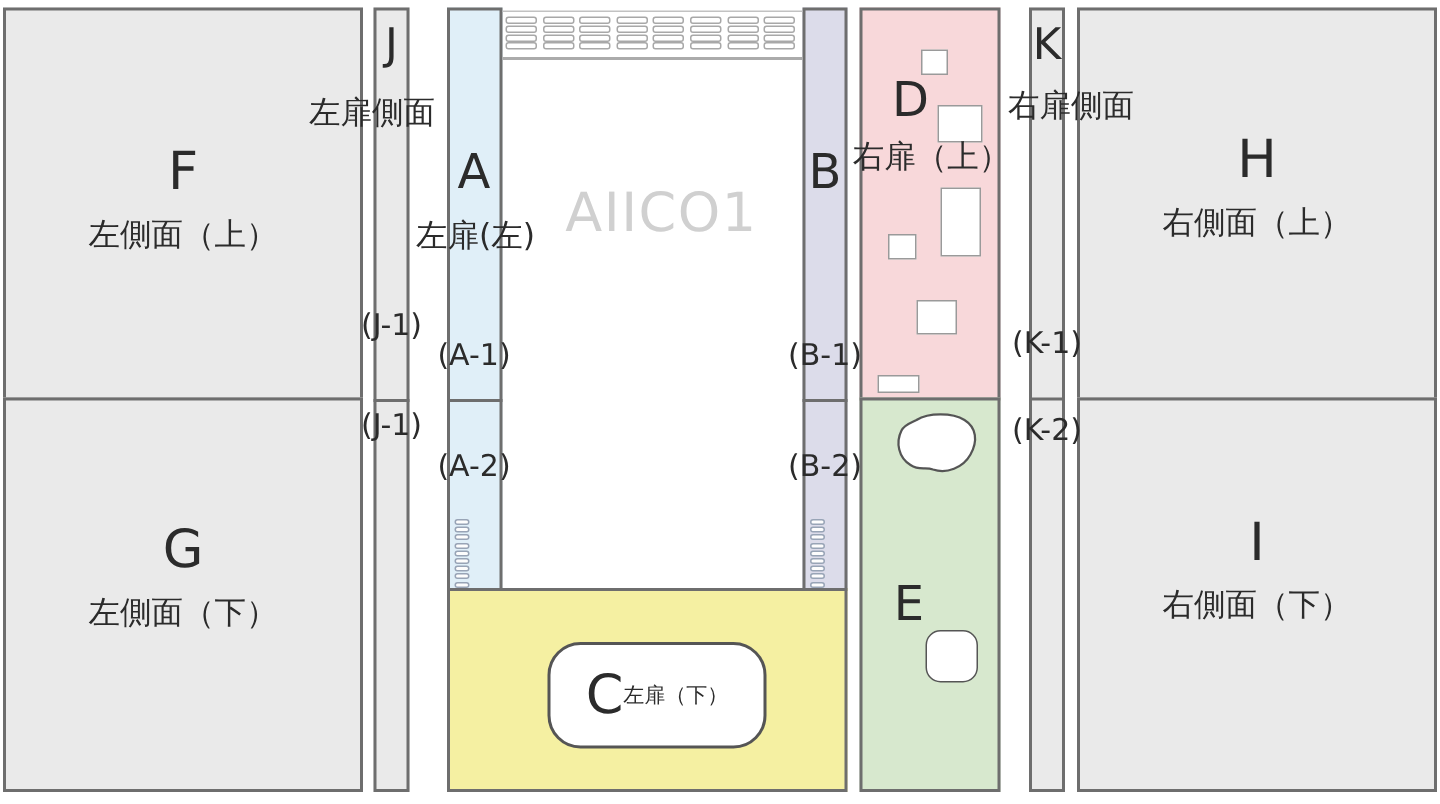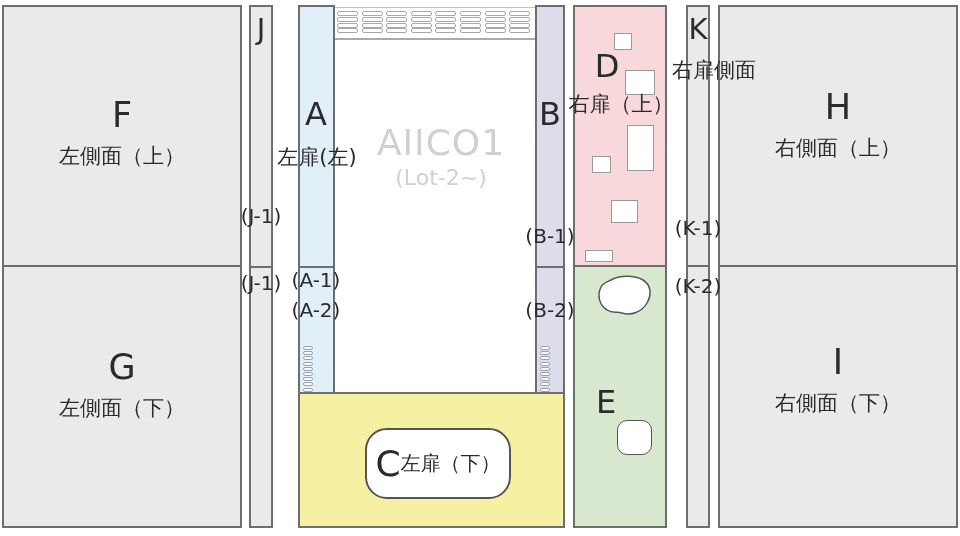--- a/index.html
+++ b/index.html
@@ -24,21 +24,21 @@
   .topline  { position:absolute; left:335px; top:7px;  width:200px; height:1px; background:#c2c2c2; }
   .baseline { position:absolute; left:335px; top:38px; width:200px; height:2px; background:#ababab; }
   .grille { position:absolute; left:337px; top:11px; width:196px; height:23px; }
   .slat { position:absolute; width:21px; height:5px; background:#fff; border:1px solid #a8a8a8; border-radius:2px; }
   .ladder { position:absolute; width:11px; height:47px; }
   .rung { position:absolute; left:0; width:10px; height:4px; background:#fdfdfd; border:1px solid #98a4b6; border-radius:2px; }
   .cut { position:absolute; background:#ffffff; border:1px solid #9a9a9a; }
   .c-plate { position:absolute; left:65px; top:34px; width:146px; height:71px; background:#fff;
              border:2px solid #555; border-radius:22px; display:flex; align-items:center; justify-content:center; }
   .c-letter { font-size:36px; }
-  .c-caption { font-size:20px;text-align:center; }
+  .c-caption { font-size:14px;text-align:center; }
   .wm { position:absolute; left:335px; top:122px; width:212px; text-align:center; color:#d0d0d0; }
   .wm1 { font-size:36px; letter-spacing:1px; }
   .wm2 { font-size:22px; margin-top:2px; }
   .blob-square { position:absolute; left:42px; top:153px; width:35px; height:35px; background:#fff;
                  border:1.5px solid #555; border-radius:10px; }
   .blob-svg { position:absolute; left:20px; top:7px; }
 </style>
 </head>
 <body>
 
@@ -101,21 +101,20 @@
       <div class="slat" style="left: 147.6px; top: 11.6px;"></div>
       <div class="slat" style="left: 147.6px; top: 17.4px;"></div>
       <div class="slat" style="left: 172.2px; top: 0px;"></div>
       <div class="slat" style="left: 172.2px; top: 5.8px;"></div>
       <div class="slat" style="left: 172.2px; top: 11.6px;"></div>
       <div class="slat" style="left: 172.2px; top: 17.4px;"></div>
     </div>
   <div class="baseline"></div>
   <div class="wm">
     <div class="wm1">AIICO1</div>
-    <div class="wm2">(Lot-2~)</div>
   </div>
 
   <div class="ladder" style="left:303px; top:346px;">
       <div class="rung" style="top: 0px;"></div>
       <div class="rung" style="top: 5.2px;"></div>
       <div class="rung" style="top: 10.4px;"></div>
       <div class="rung" style="top: 15.6px;"></div>
       <div class="rung" style="top: 20.8px;"></div>
       <div class="rung" style="top: 26px;"></div>
       <div class="rung" style="top: 31.2px;"></div>
@@ -169,26 +168,27 @@
   </div>
 
   <div class="panel gray" style="left:718px; top:265px; width:240px; height:263px;">
     <div class="ctr" style="top:75px;">
       <div class="letter-lg">I</div>
       <div class="caption cap-gap">右側面（下）</div>
     </div>
   </div>
 
   <div class="flabel letter-sm" style="left:261px; top:12px;">J</div>
+  <div class="flabel caption" style="left:248px; top:61px;">左扉側面</div>
   <div class="flabel sub" style="left:261px; top:204px;">(J-1)</div>
   <div class="flabel sub" style="left:261px; top:271px;">(J-1)</div>
 
   <div class="flabel letter-md" style="left:316px; top:95px;">A</div>
   <div class="flabel caption" style="left:317px; top:143px;">左扉(左)</div>
-  <div class="flabel sub" style="left:316px; top:224px;margin-top:44px;">(A-1)</div>
+  <div class="flabel sub" style="left:316px; top:224px;">(A-1)</div>
   <div class="flabel sub" style="left:316px; top:298px;">(A-2)</div>
 
   <div class="flabel letter-md" style="left:550px; top:95px;">B</div>
   <div class="flabel sub" style="left:550px; top:224px;">(B-1)</div>
   <div class="flabel sub" style="left:550px; top:298px;">(B-2)</div>
 
   <div class="flabel letter-md" style="left:607px; top:47px;">D</div>
   <div class="flabel caption" style="left:621px; top:90px;">右扉（上）</div>
 
   <div class="flabel letter-md" style="left:606px; top:383px;">E</div>

